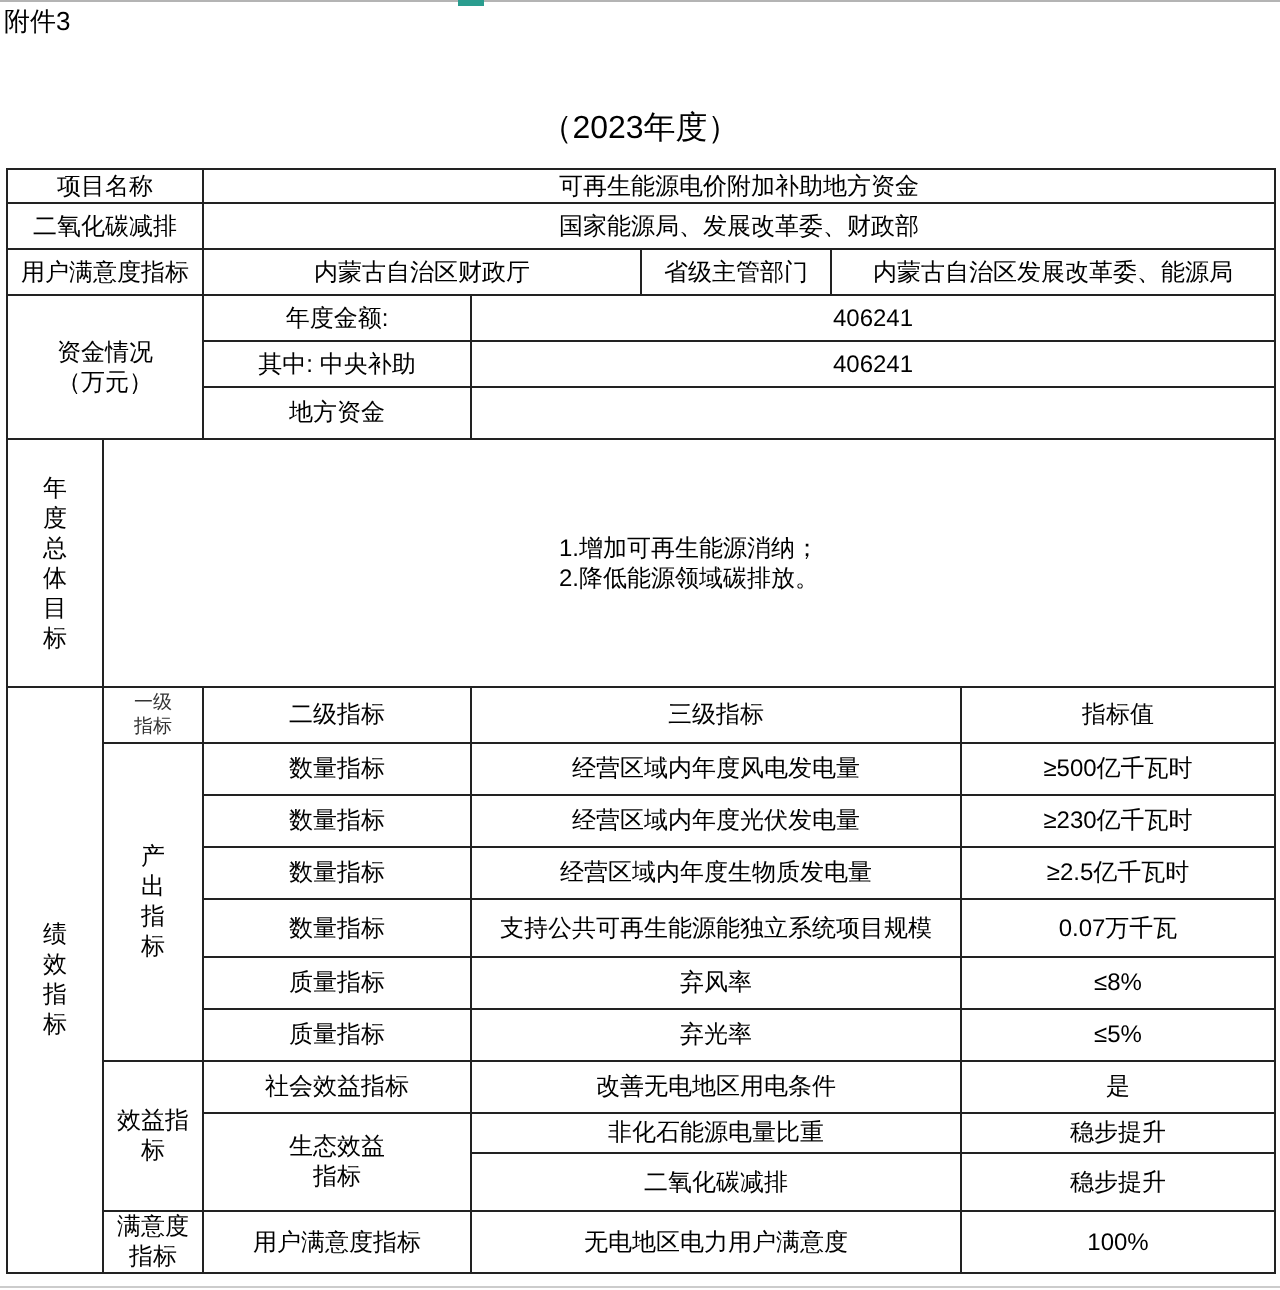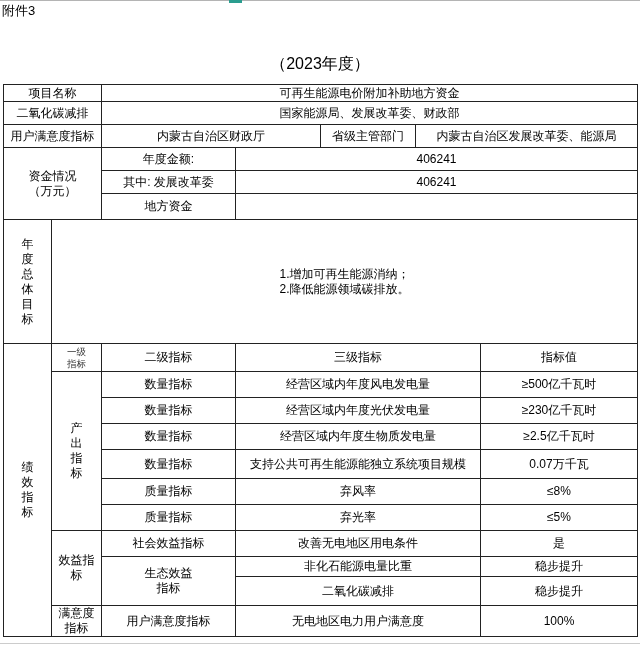--- a/index.html
+++ b/index.html
@@ -71,21 +71,21 @@
       <td colspan="2">内蒙古自治区发展改革委、能源局</td>
     </tr>
 
     <tr style="height:23px">
       <td colspan="2" rowspan="3" class="mlabel">资金情况<br>（万元）</td>
       <td class="leftcell">年度金额:</td>
       <td colspan="4">406241</td>
     </tr>
 
     <tr style="height:23px">
-      <td>其中: 发展改革委</td>
+      <td>其中: 中央补助</td>
       <td colspan="4">406241</td>
     </tr>
 
     <tr style="height:26px">
       <td class="rightcell">地方资金</td>
       <td colspan="4"></td>
     </tr>
 
     <tr style="height:124px">
       <td class="vlabel">年<br>度<br>总<br>体<br>目<br>标</td>

